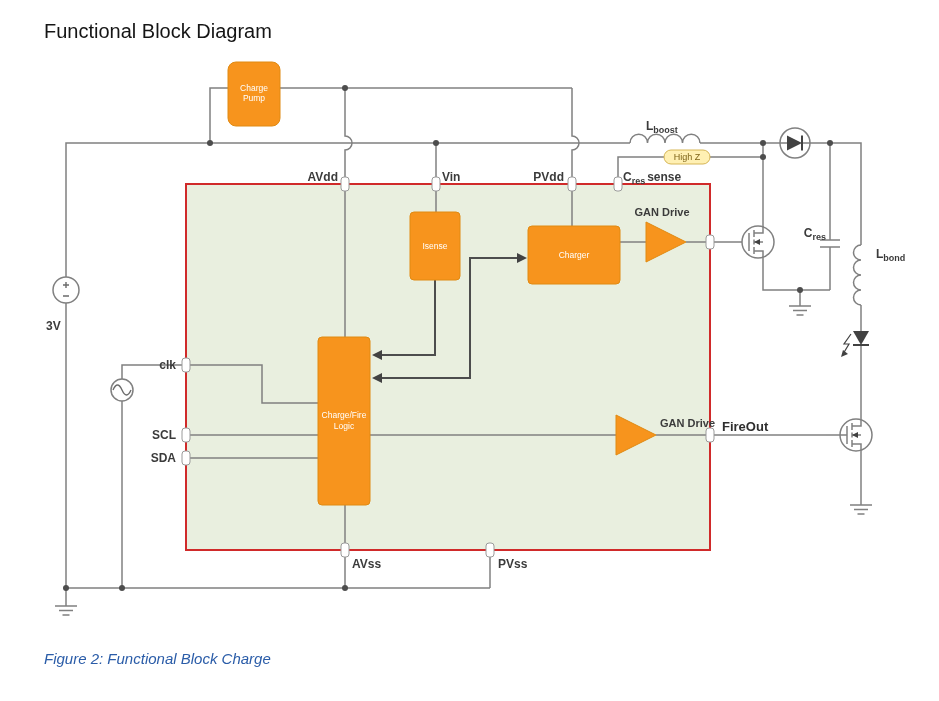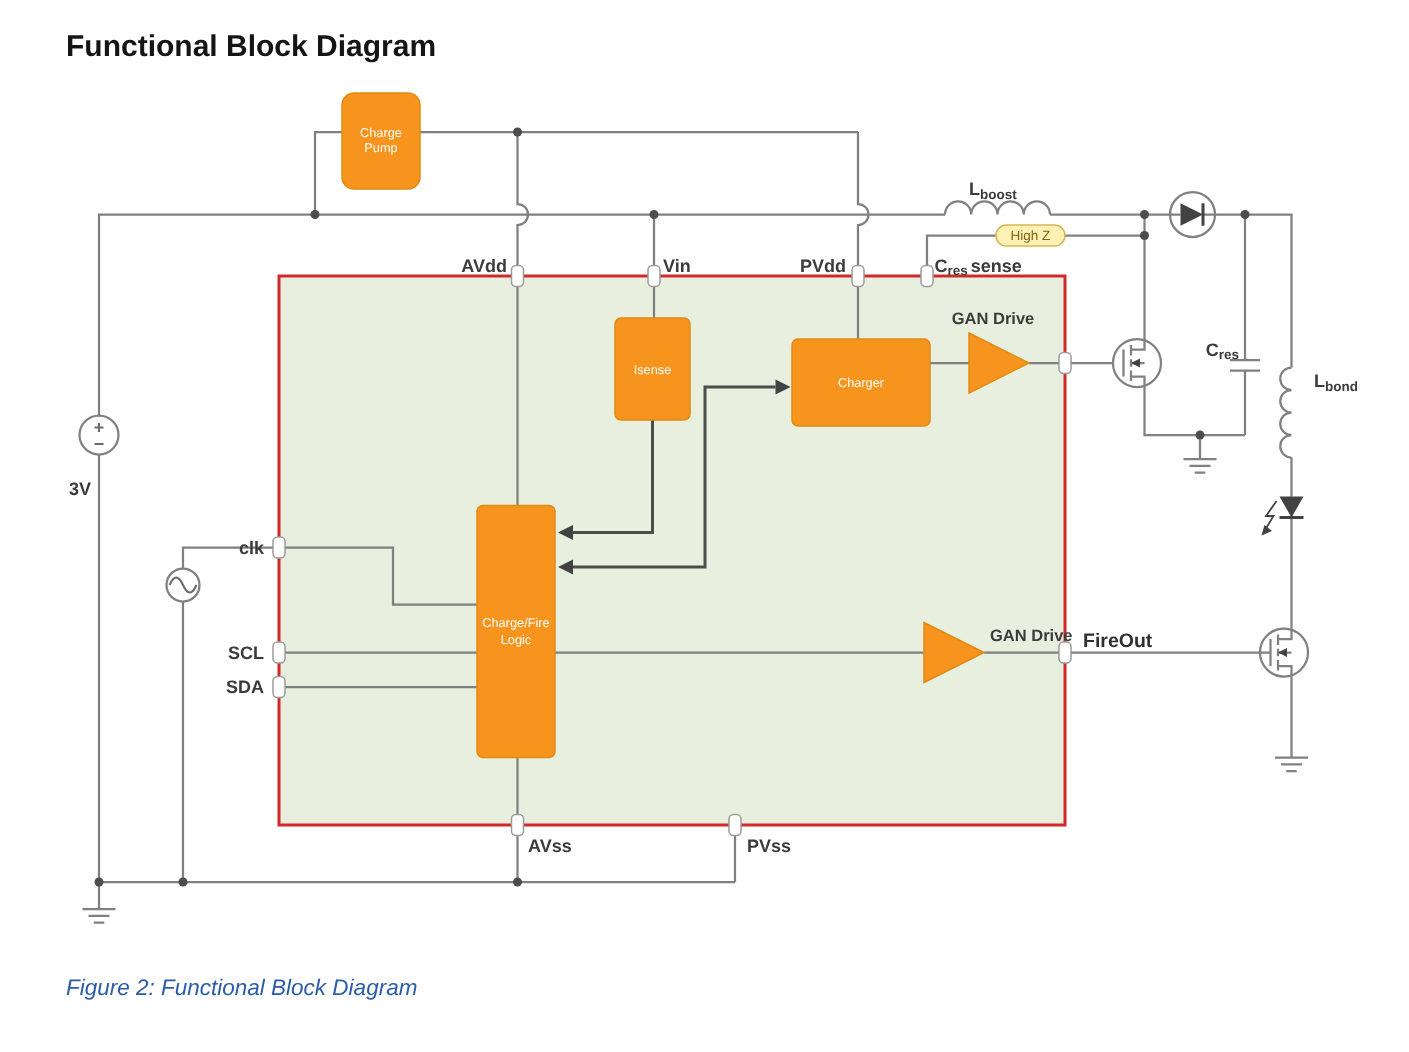--- a/index.html
+++ b/index.html
@@ -1,18 +1,18 @@
 <!DOCTYPE html>
 <html><head>
 <meta charset="utf-8">
 <style>
   *{box-sizing:border-box}
   body{margin:0;background:#ffffff;font-family:"Liberation Sans",sans-serif}
   .page{position:relative;width:939px;height:701px;background:#fff;overflow:hidden}
-  .title{position:absolute;left:44px;top:20px;margin:0;font-size:20px;font-weight:bold;color:#151515}
+  .title{position:absolute;left:44px;top:20px;margin:0;font-size:20px;font-weight:normal;color:#151515}
   .caption{position:absolute;left:44px;top:650px;font-size:15px;font-style:italic;color:#2A5CA8}
   svg{position:absolute;left:0;top:0}
   svg text{font-family:"Liberation Sans",sans-serif}
   .wire{stroke:#808080;stroke-width:1.5;fill:none}
   .dark{stroke:#4D4D4D;stroke-width:2;fill:none}
   .blk{fill:#F7941D;stroke:#E08A12;stroke-width:1}
   .pill{fill:#fff;stroke:#9a9a9a;stroke-width:1}
   .sym{stroke:#808080;stroke-width:1.5;fill:none}
   .symfill{fill:#fff;stroke:#808080;stroke-width:1.5}
   .darkfill{fill:#424242}
@@ -205,15 +205,15 @@
     <text class="ganlbl" x="660" y="427">GAN Drive</text>
     <text class="folbl" x="722" y="431">FireOut</text>
 
     <text class="pinlbl" x="46" y="330">3V</text>
 
     <text class="pinlbl" x="646" y="130"><tspan>L</tspan><tspan class="sub" dy="2.5">boost</tspan></text>
     <text class="pinlbl" x="826" y="237" text-anchor="end"><tspan>C</tspan><tspan class="sub" dy="2.5">res</tspan></text>
     <text class="pinlbl" x="876" y="258"><tspan>L</tspan><tspan class="sub" dy="2.5">bond</tspan></text>
   </svg>
 
-  <div class="caption">Figure 2: Functional Block Diagram</div>
+  <div class="caption">Figure 2: Functional Block Charge</div>
 
 </div>
 
 </body></html>

